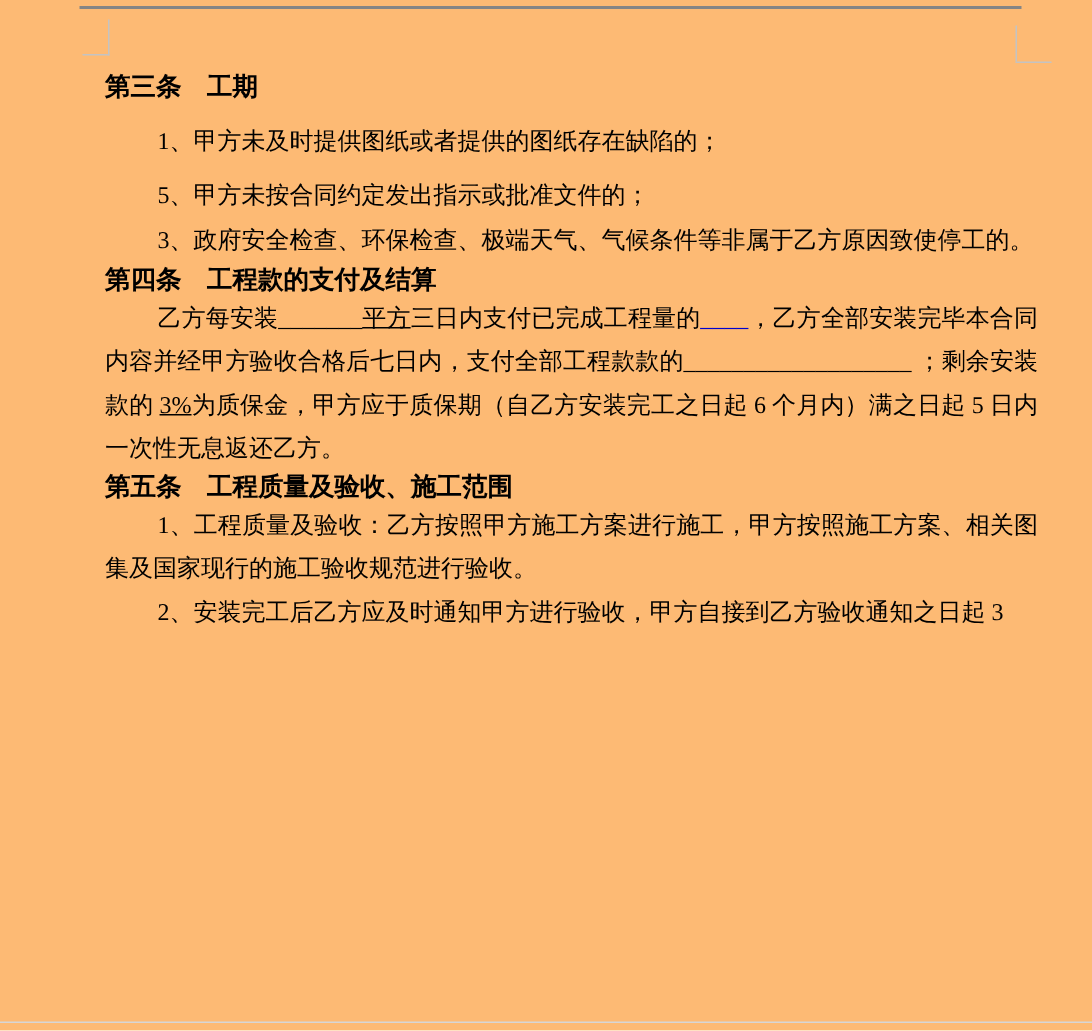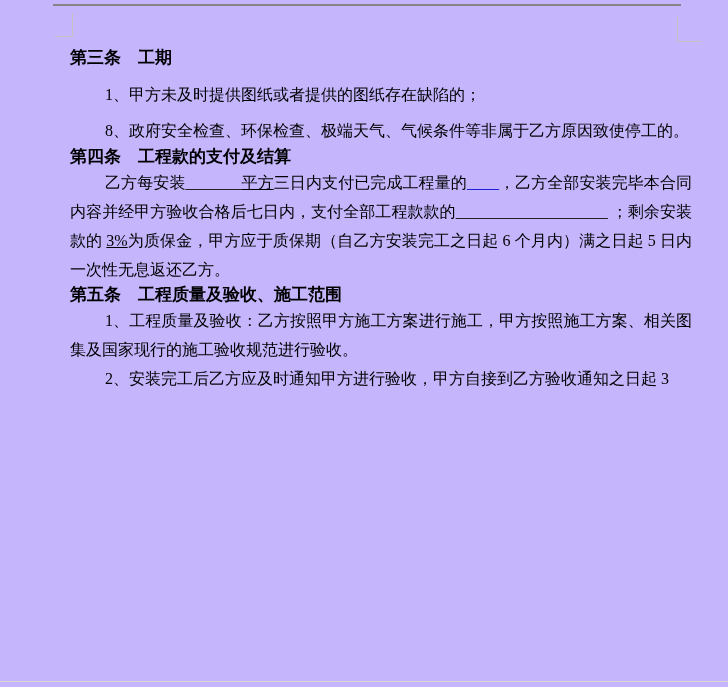--- a/index.html
+++ b/index.html
@@ -8,21 +8,21 @@
     width: 728px;
     height: 687px;
     background: #ffffff;
     overflow: hidden;
     font-family: "Liberation Serif", "DejaVu Serif", serif;
   }
   .page {
     position: relative;
     width: 728px;
     height: 687px;
-    background: #c4b5fd;
+    background: #fdba74;
   }
   
   .top-edge-line {
     position: absolute;
     left: 53px; top: 4px;
     width: 628px; height: 2px;
     background: #858585;
   }
   .crop { position: absolute; background: #c3c3c3; }
   .crop-tl-v { left: 72px; top: 13px; width: 1px; height: 24px; }
@@ -80,21 +80,22 @@
 
 <div class="page">
   <div class="top-edge-line"></div>
   <div class="crop crop-tl-v"></div>
   <div class="crop crop-tl-h"></div>
   <div class="crop crop-tr-v"></div>
   <div class="crop crop-tr-h"></div>
   <div class="doc">
       <h3 class="heading"><span class="s-text">第三条　工期</span></h3>
       <p class="list-item"><span class="s-text">1、甲方未及时提供图纸或者提供的图纸存在缺陷的；</span></p>
-      <p class="list-item"><span class="s-text">8、政府安全检查、环保检查、极端天气、气候条件等非属于乙方原因致使停工的。</span></p>
+      <p class="list-item"><span class="s-text">5、甲方未按合同约定发出指示或批准文件的；</span></p>
+      <p class="list-item"><span class="s-text">3、政府安全检查、环保检查、极端天气、气候条件等非属于乙方原因致使停工的。</span></p>
       <h3 class="heading"><span class="s-text">第四条　工程款的支付及结算</span></h3>
       <p class="para"><span class="s-text">乙方每安装</span><span class="s-blank">_______</span><span class="s-underline">平方</span><span class="s-text">三日内支付已完成工程量的</span><span class="s-blank-blue">____</span><span class="s-text">，乙方全部安装完毕本合同内容并经甲方验收合格后七日内，支付全部工程款款的</span><span class="s-blank">___________________</span><span class="s-text"> ；剩余安装款的 </span><span class="s-underline">3%</span><span class="s-text">为质保金，甲方应于质保期（自乙方安装完工之日起 6 个月内）满之日起 5 日内一次性无息返还乙方。</span></p>
       <h3 class="heading"><span class="s-text">第五条　工程质量及验收、施工范围</span></h3>
       <p class="para"><span class="s-text">1、工程质量及验收：乙方按照甲方施工方案进行施工，甲方按照施工方案、相关图集及国家现行的施工验收规范进行验收。</span></p>
       <p class="para"><span class="s-text">2、安装完工后乙方应及时通知甲方进行验收，甲方自接到乙方验收通知之日起 3</span></p>
     </div>
   <div class="bottom-divider"></div>
 </div>
 
 </body></html>

